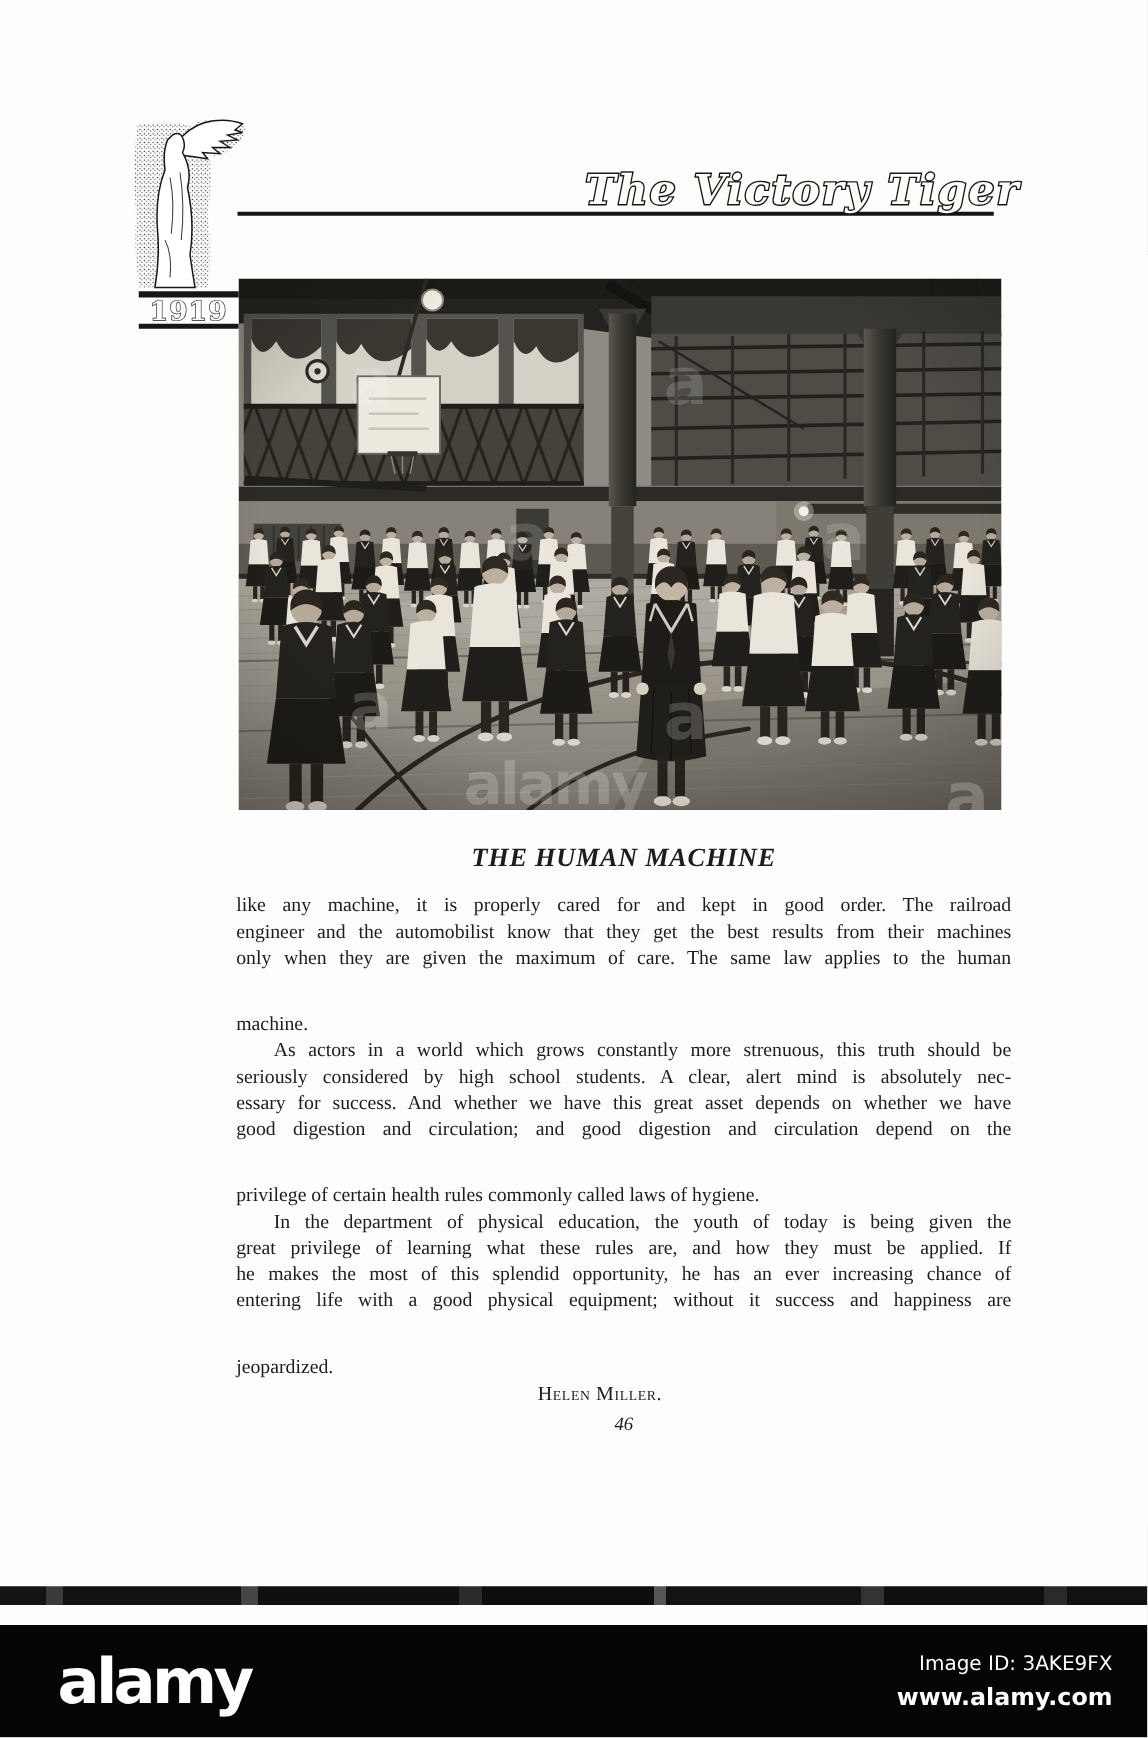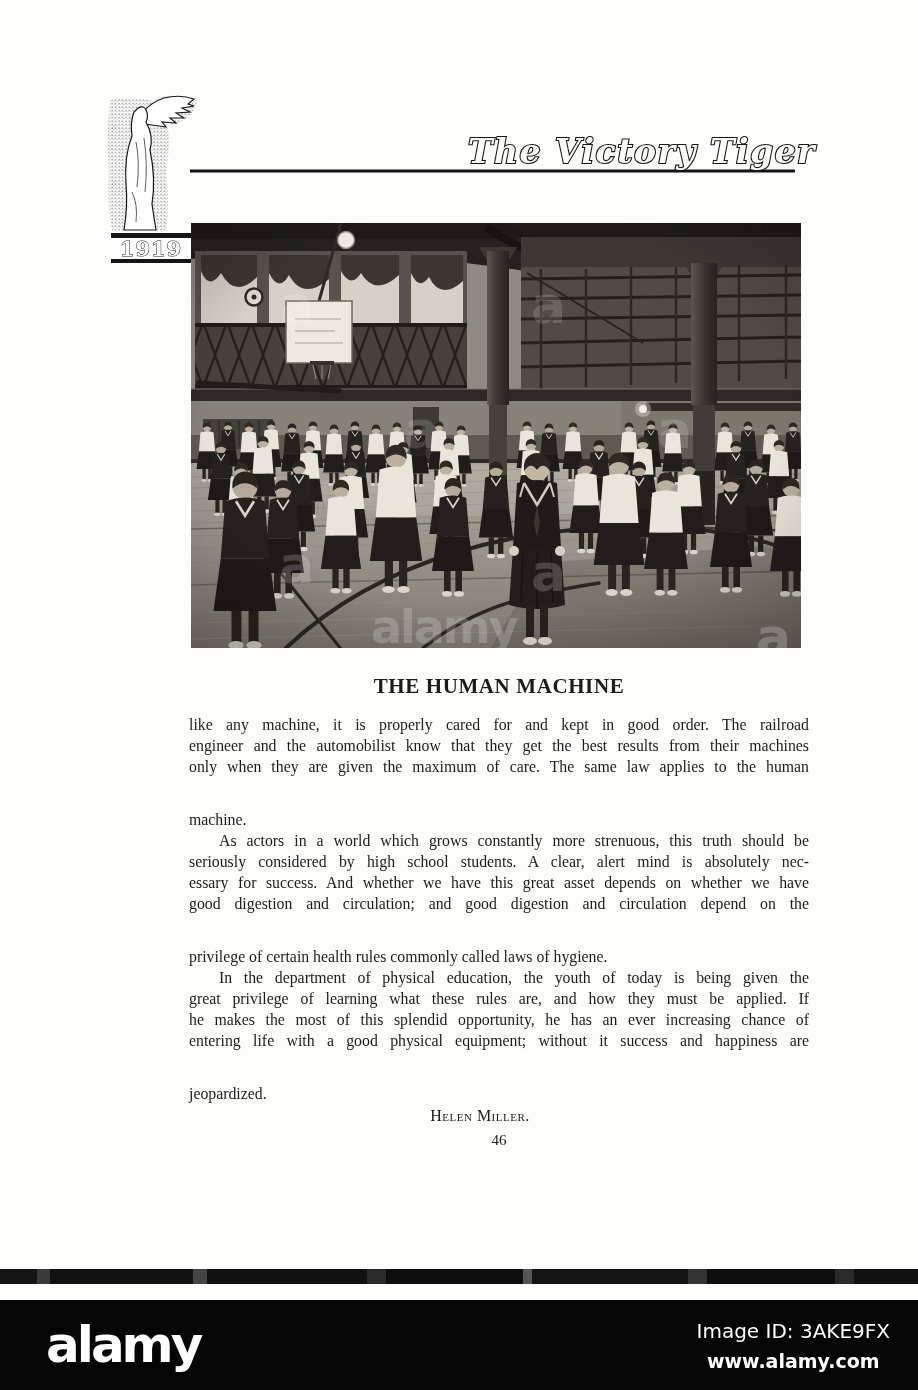--- a/index.html
+++ b/index.html
@@ -10,54 +10,54 @@
   }
   
   #emblem{position:absolute;left:104px;top:92px;width:96px;height:175px;}
   #masthead{position:absolute;left:0;top:118px;width:918px;height:70px;}
   
   #photo{position:absolute;left:191px;top:223px;width:610px;height:425px;display:block;background:#8f8b83;}
   
   #article{position:absolute;left:189px;top:674px;width:620px;}
   #article h1{
     margin:0 0 15px 0;text-align:center;font-size:21px;font-weight:700;
-    letter-spacing:.6px;font-family:"Liberation Serif",serif;
+    letter-spacing:.6px;font-family:"Liberation Serif",serif;font-style:italic;
   }
   .line{
     font-size:15.8px;line-height:21px;
     text-align:justify;text-align-last:justify;
     white-space:normal;
   }
   .line.first{padding-left:30px;}
   .line.last{text-align-last:left;margin-top:32px;}
   #byline{
     margin-top:1px;line-height:22px;font-size:16px;
     text-align:center;padding-right:38px;font-variant:small-caps;letter-spacing:.5px;
   }
   #page-number{
     position:absolute;left:189px;top:1132px;width:620px;
-    text-align:center;font-size:15px;
+    text-align:center;font-size:15px;font-style:italic;
   }
   
   #torn-edge{
     position:absolute;left:0;top:1269px;width:918px;height:15px;
     background:linear-gradient(90deg,
       #141414 0 4%,#3a3a3a 4% 5.5%,#121212 5.5% 21%,#454545 21% 22.5%,
       #101010 22.5% 40%,#2b2b2b 40% 42%,#0e0e0e 42% 57%,#555 57% 58%,
       #131313 58% 75%,#333 75% 77%,#0f0f0f 77% 91%,#2a2a2a 91% 93%,#111 93% 100%);
   }
   #footer{
     position:absolute;left:0;top:1300px;width:918px;height:90px;background:#050505;
     display:flex;align-items:center;justify-content:space-between;
     box-sizing:border-box;padding:0 28px 0 46px;
     font-family:"DejaVu Sans","Liberation Sans",sans-serif;color:#fff;
   }
   #alamy-logo{font-size:50px;font-weight:700;letter-spacing:-3px;line-height:1;}
   #footer-right{text-align:right;}
-  #footer-imageid{font-size:20px;margin-bottom:7px;text-align:right;}
+  #footer-imageid{font-size:16px;margin-bottom:7px;text-align:right;}
   #footer-url{font-size:19px;font-weight:700;text-align:center;}
   svg text{user-select:none;}
 </style>
 </head>
 <body>
 
 <div id="page">
 
   <svg id="emblem" viewBox="0 0 96 175">
     <defs>

